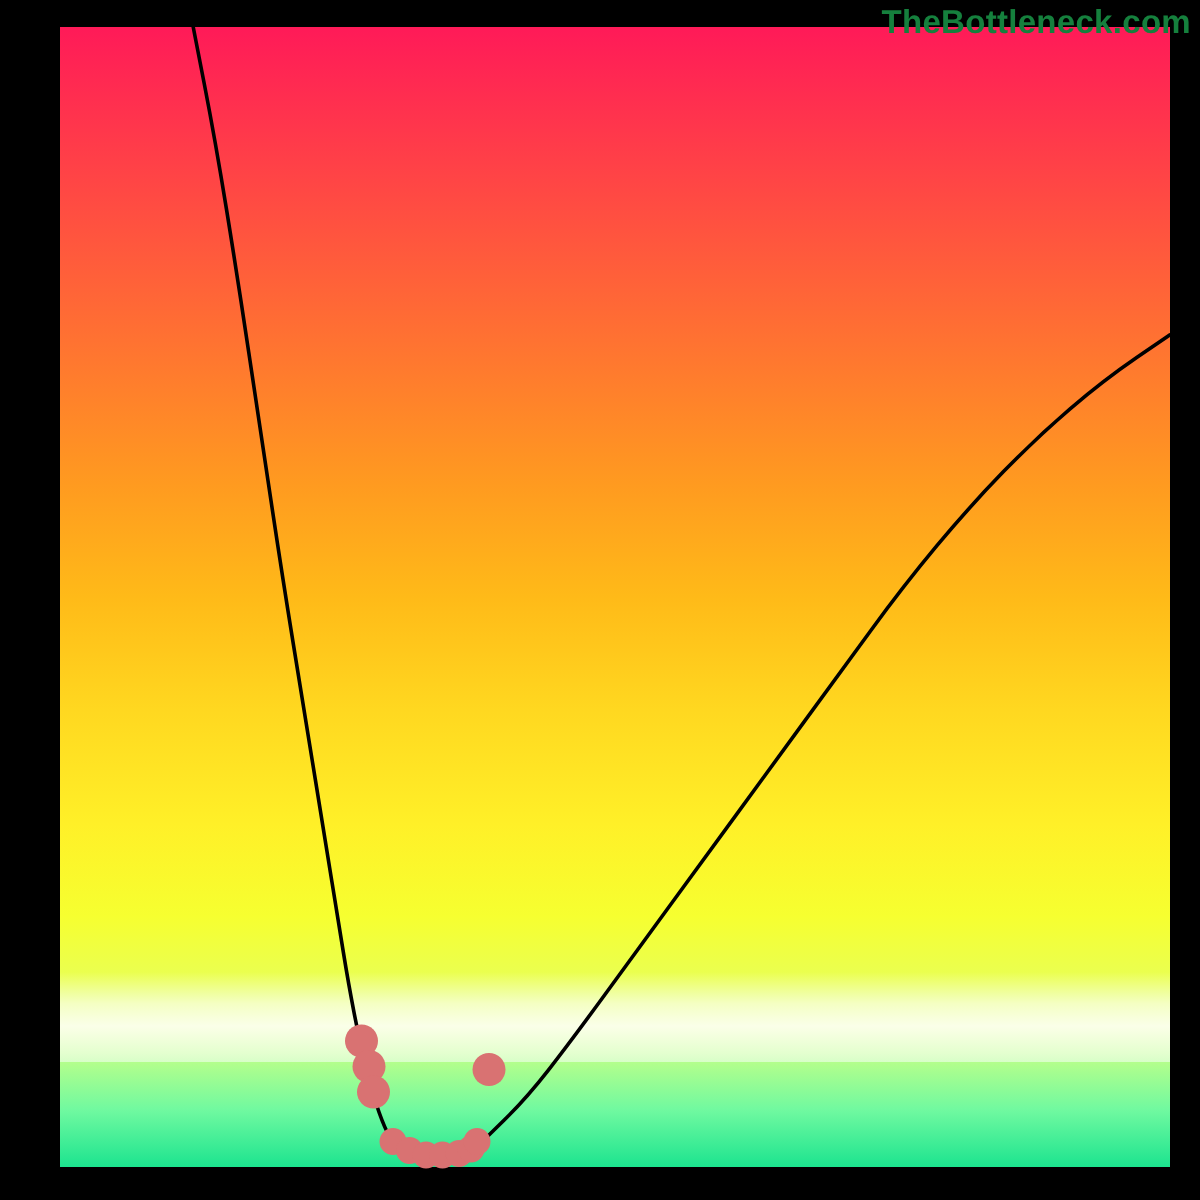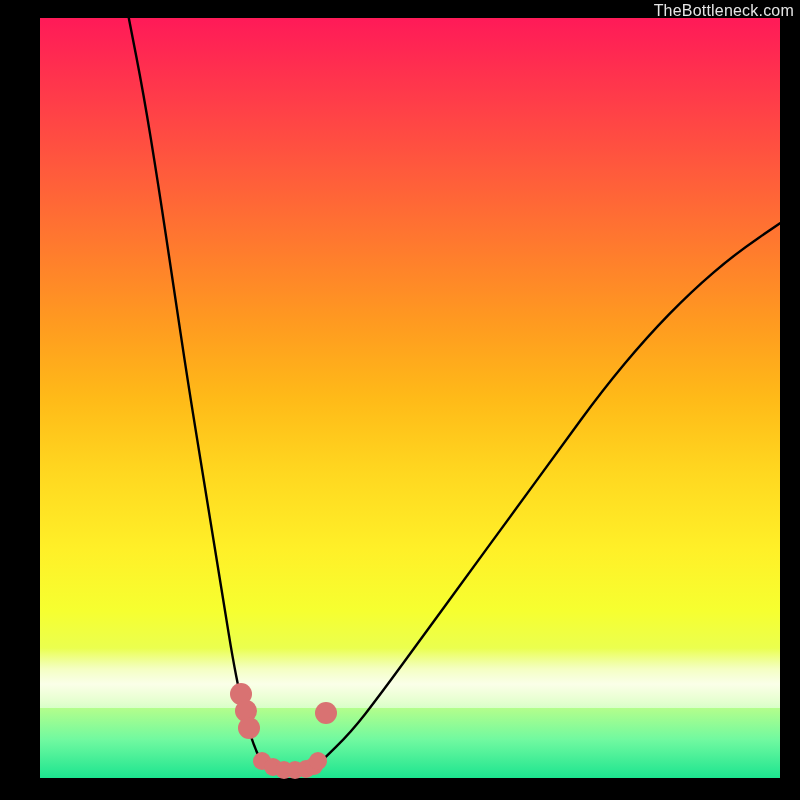--- a/index.html
+++ b/index.html
@@ -54,23 +54,23 @@
       rgba(255,255,235,0.7) 35%,
       rgba(255,255,245,0.9) 60%,
       rgba(240,255,240,0.6) 100%
     );
     pointer-events: none;
   }
   .watermark {
     position: absolute;
     top: 2px;
     right: 6px;
-    color: #e5e5e5;
-    font-size: 16px;
-    font-weight: 400;
+    color: #15803d;
+    font-size: 22px;
+    font-weight: 700;
     letter-spacing: 0.2px;
     z-index: 30;
   }
   svg.curve {
     position: absolute;
     inset: 0;
     width: 100%;
     height: 100%;
     pointer-events: none;
   }

